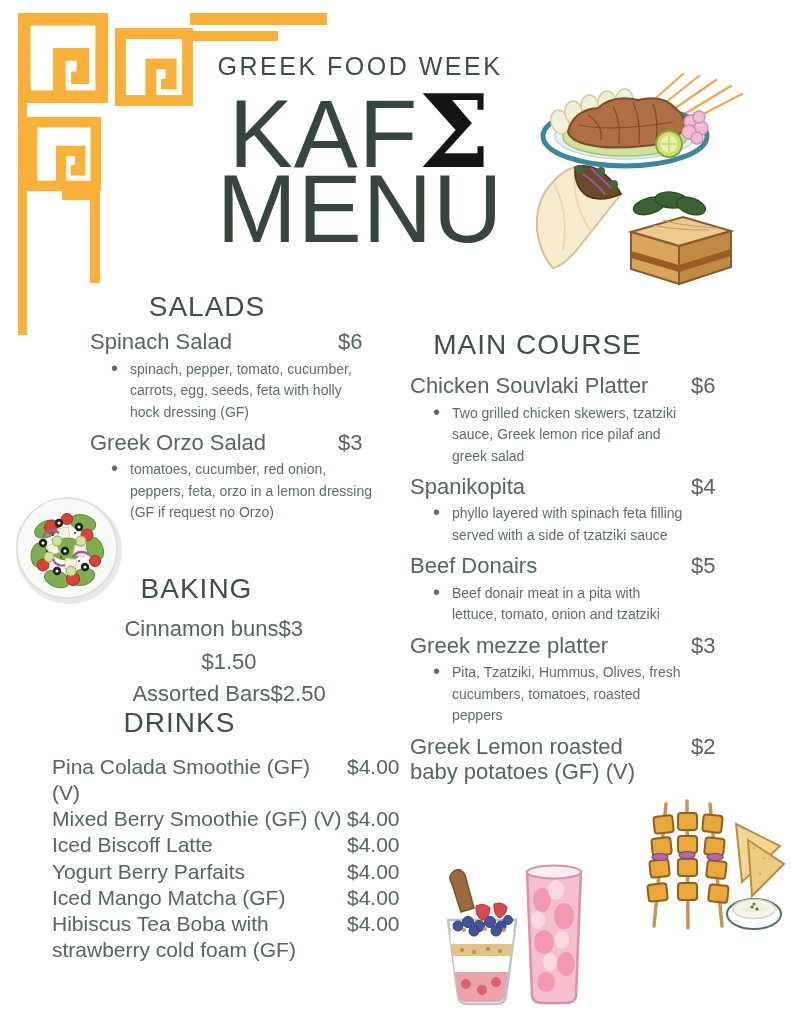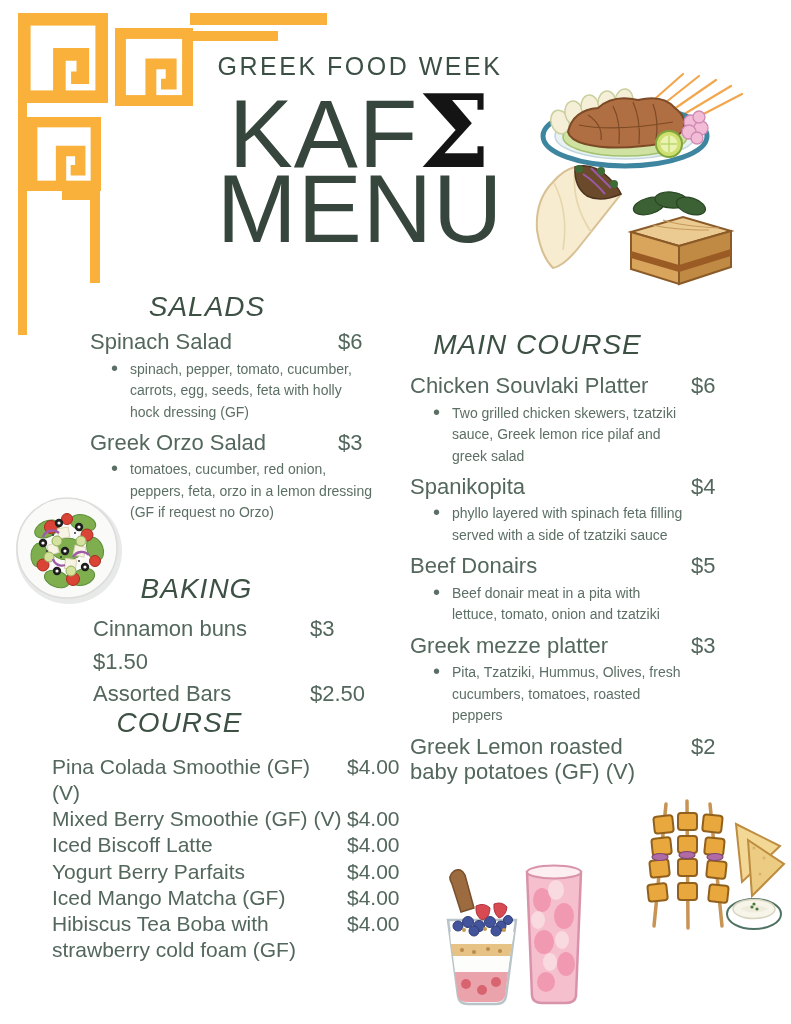--- a/index.html
+++ b/index.html
@@ -11,34 +11,34 @@
   }
   
   .title-block { position:absolute; left:150px; top:52px; width:420px; text-align:center; }
   .eyebrow { font-size:25px; letter-spacing:2.5px; color:#3c4f44; font-weight:400; }
   .big-title { margin-top:16px; font-weight:300; color:#36463d; font-size:96px; line-height:0.78; letter-spacing:1px; }
   .big-title .row { white-space:nowrap; }
   .sigma { font-family:"DejaVu Serif", serif; font-weight:700; color:#141414; font-size:1.06em; line-height:0; }
   
   .abs { position:absolute; }
   
-  .menu-heading { font-size:28px; letter-spacing:1px; color:#3d5044; font-weight:400; line-height:1.05; text-align:center;font-style:italic; }
+  .menu-heading { font-size:28px; letter-spacing:1px; color:#3d5044; font-weight:400; line-height:1.05; text-align:center; }
   .item-row { display:flex; justify-content:space-between; align-items:flex-start; font-size:22px; color:#53675d; line-height:1.15; }
   .item-name { }
   .item-price { flex:none; text-align:left; }
   .item-desc { position:relative; margin:4px 0 7px 40px; font-size:14px; line-height:21.5px; color:#5c6f65; }
   .item-desc::before { content:"\2022"; position:absolute; left:-19px; top:-1px; font-size:20px; }
   #section-salads { position:absolute; left:90px; top:292px; width:285px; }
   #section-salads .menu-heading { width:234px; margin-bottom:8px; }
   #section-salads .item-desc { width:243px; }
   #section-salads .item-row { margin-top:4px; }
   #section-salads .item-price { width:37px; }
   #section-baking { position:absolute; left:93px; top:574px; width:265px; }
   #section-baking .menu-heading { width:207px; margin-bottom:13px; }
-  #section-baking .item-row { margin-bottom:7px; }
+  #section-baking .item-row { margin-bottom:7px;justify-content:center; }
   #section-baking .item-price { width:48px; }
   #section-drinks { position:absolute; left:52px; top:708px; width:350px; }
   #section-drinks .menu-heading { width:255px; margin-bottom:17px; }
   #section-drinks .item-row { font-size:21px; line-height:1.24; }
   #section-drinks .item-name { width:290px; }
   #section-drinks .item-price { width:55px; }
   #section-main { position:absolute; left:410px; top:330px; width:303px; }
   #section-main .menu-heading { width:255px; margin-bottom:14px; }
   #section-main .item-row { margin-top:3px;gap:8px; }
   #section-main .item-desc { width:235px; margin-left:42px; }
@@ -226,21 +226,21 @@
     <div class="item-row">
       <span class="item-price">$1.50</span>
     </div>
     <div class="item-row">
       <span class="item-name">Assorted Bars</span>
       <span class="item-price">$2.50</span>
     </div>
   </div>
 
   <div id="section-drinks">
-    <div class="menu-heading">COURSE</div>
+    <div class="menu-heading">DRINKS</div>
     <div class="item-row">
       <span class="item-name">Pina Colada Smoothie (GF) (V)</span>
       <span class="item-price">$4.00</span>
     </div>
     <div class="item-row">
       <span class="item-name">Mixed Berry Smoothie (GF) (V)</span>
       <span class="item-price">$4.00</span>
     </div>
     <div class="item-row">
       <span class="item-name">Iced Biscoff Latte</span>

